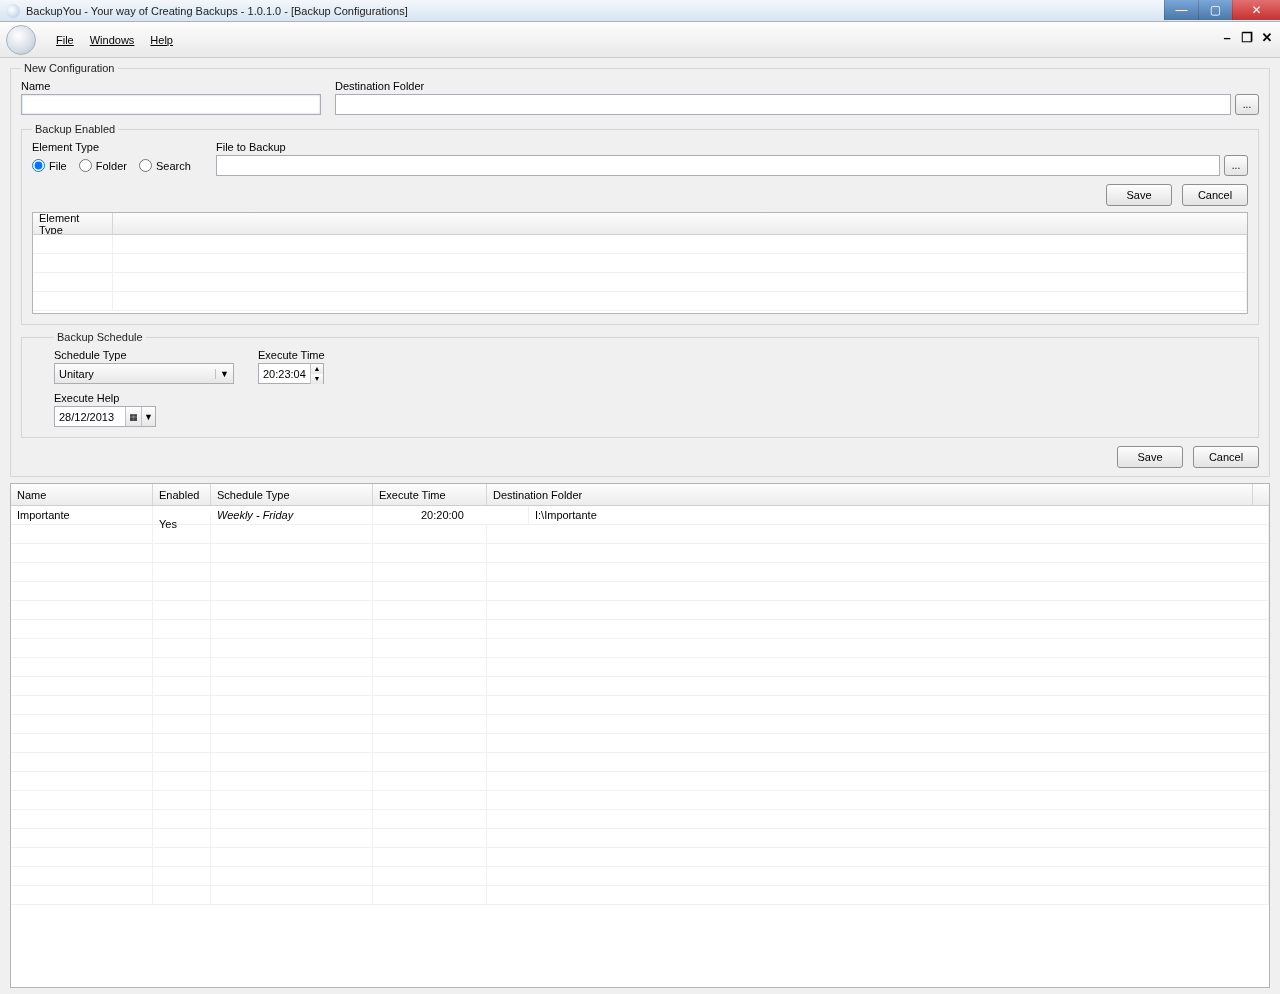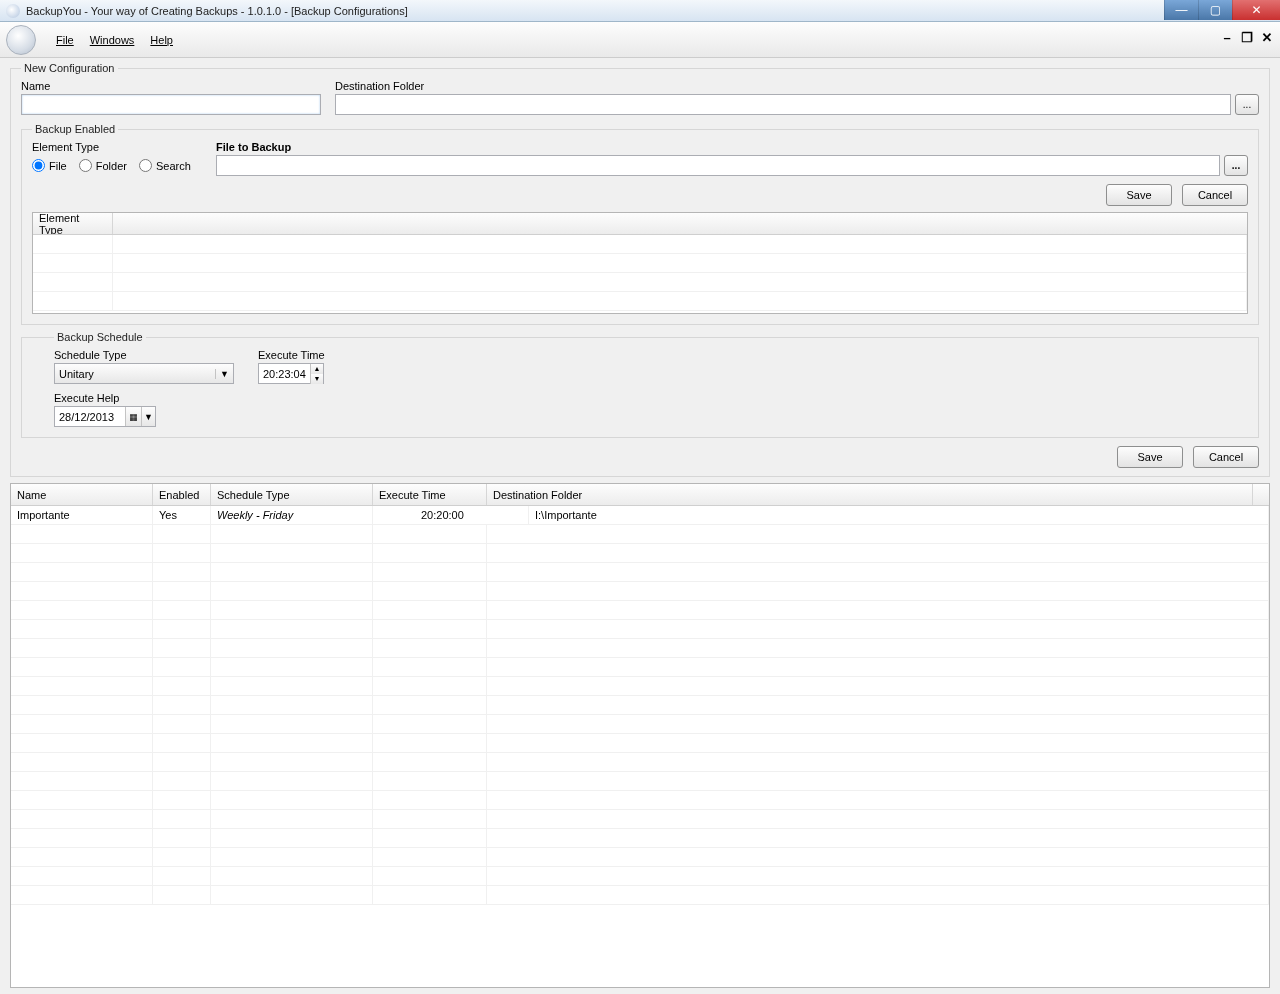--- a/index.html
+++ b/index.html
@@ -229,21 +229,21 @@
             <label>
                 <input type="radio" name="et" style="">
                 <span>Folder</span>
               </label>
             <label>
                 <input type="radio" name="et" style="">
                 <span>Search</span>
               </label>
           </div>
         </div>
-        <div class="field-col" style="flex:1;font-weight:bold;">
+        <div class="field-col" style="flex:1;">
           <div class="lbl">File to Backup</div>
           <div style="display:flex;">
             <input type="text" class="tb" style="flex: 1 1 0%;" value="">
             <div class="browse-btn">...</div>
           </div>
         </div>
       </div>
       <div class="btn-row">
         <button class="btn">Save</button>
         <button class="btn">Cancel</button>
@@ -319,21 +319,21 @@
       <div class="gh" style="width:58px;">Enabled</div>
       <div class="gh" style="width:162px;">Schedule Type</div>
       <div class="gh" style="width:114px;">Execute Time</div>
       <div class="gh" style="flex:1;">Destination Folder</div>
       <div class="gh" style="width:16px;border-right:none;"></div>
     </div>
     <div class="grid-scroll" id="existing-rows">
 
     <div class="striped-row">
           <div class="gc" style="width: 142px;">Importante</div>
-          <div class="gc" style="width: 58px;">Yes</div>
+          <div class="gc" style="width: 58px; margin-top: 9px;">Yes</div>
           <div class="gc" style="width: 162px; font-style: italic;">Weekly - Friday</div>
           <div class="gc" style="width: 114px; margin-left: 42px;">20:20:00</div>
           <div class="gc" style="flex: 1 1 0%;">I:\Importante</div>
         </div>
         <div class="striped-row">
           <div class="gc" style="width: 142px;"></div>
           <div class="gc" style="width: 58px;"></div>
           <div class="gc" style="width: 162px;"></div>
           <div class="gc" style="width: 114px;"></div>
           <div class="gc" style="flex: 1 1 0%;"></div>

